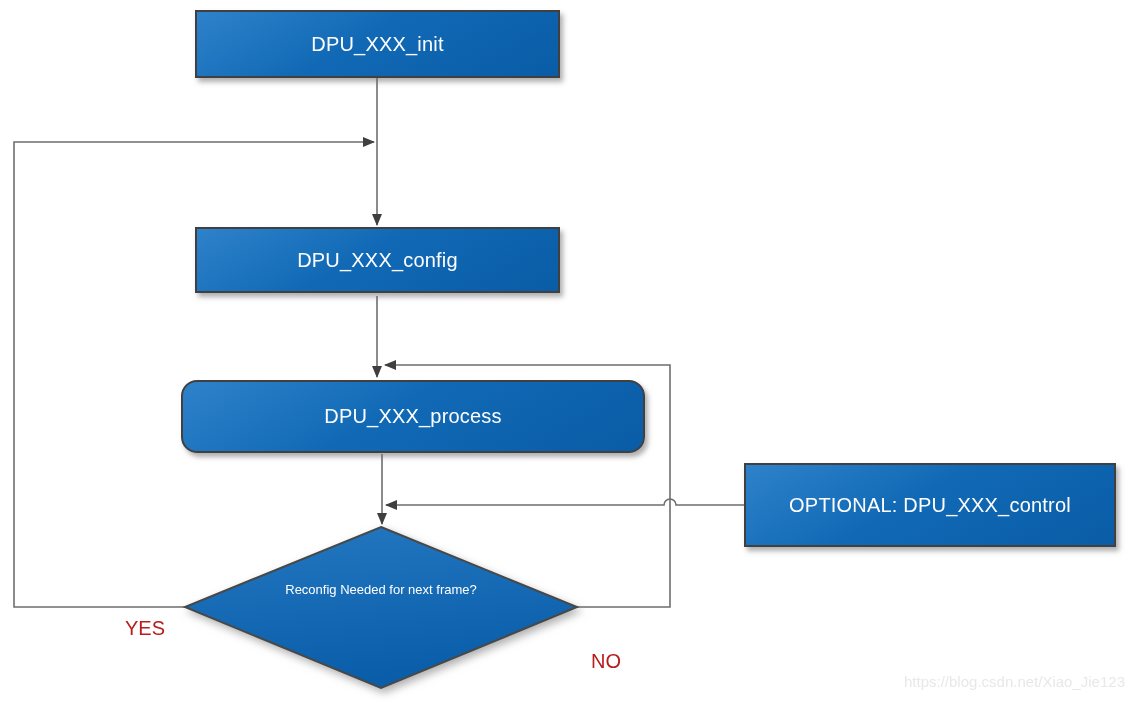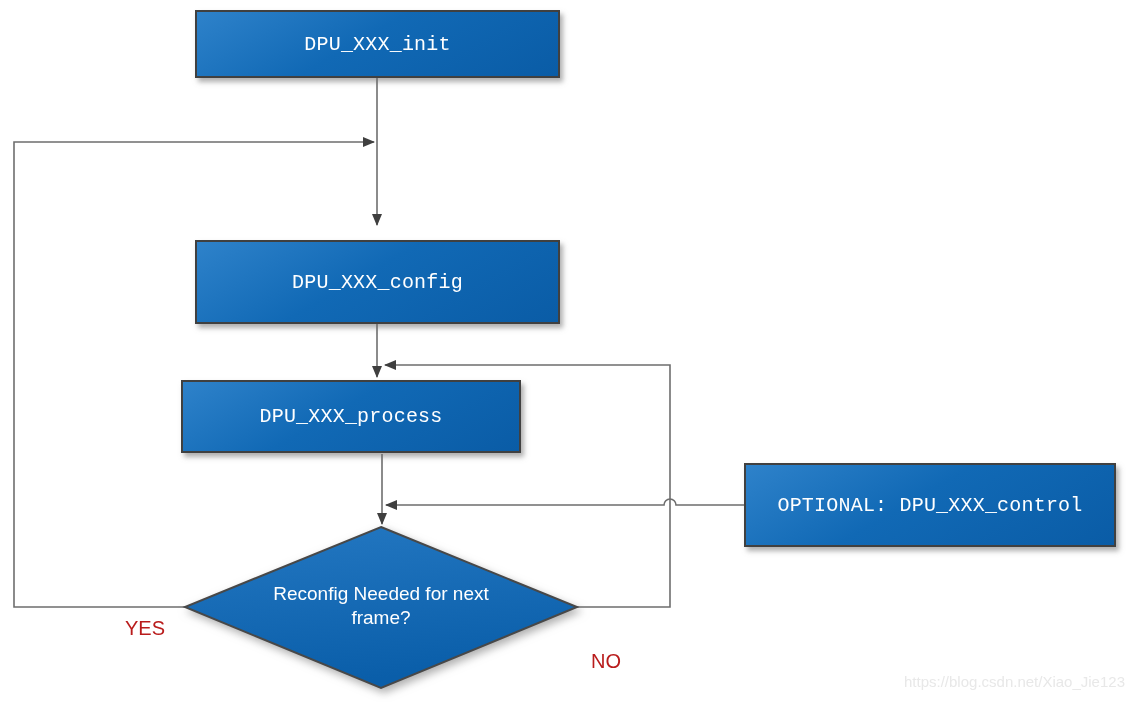--- a/index.html
+++ b/index.html
@@ -25,35 +25,34 @@
     display: flex;
     align-items: center;
     justify-content: center;
     text-align: center;
     color: #ffffff;
     font-size: 20px;
     letter-spacing: 0.2px;
     background: linear-gradient(150deg, #2e82ca 0%, #1169b5 45%, #0a5ca6 100%);
     border: 2px solid #404040;
     box-shadow: 3px 4px 5px rgba(110,110,110,0.55);
-    font-family: Liberation Mono, monospace;
   }
 
   .node-init    { left: 195px; top: 10px;  width: 365px; height: 68px; }
-  .node-config  { left: 195px; top: 240px; width: 365px; height: 84px; }
-  .node-process { left: 181px; top: 380px; width: 340px; height: 73px; }
+  .node-config  { left: 195px; top: 227px; width: 365px; height: 66px; }
+  .node-process { left: 181px; top: 380px; width: 464px; height: 73px; border-radius: 16px; }
   .node-control { left: 744px; top: 463px; width: 372px; height: 84px; text-align: center; }
 
   .diamond-label {
     position: absolute;
     left: 254px; top: 582px;
     width: 254px;
     text-align: center;
     color: #ffffff;
-    font-size: 19px;
+    font-size: 13px;
     line-height: 1.28;
   }
 
   .edge-label {
     position: absolute;
     width: 80px;
     text-align: center;
     color: #b91c1c;
     font-size: 20px;
   }

